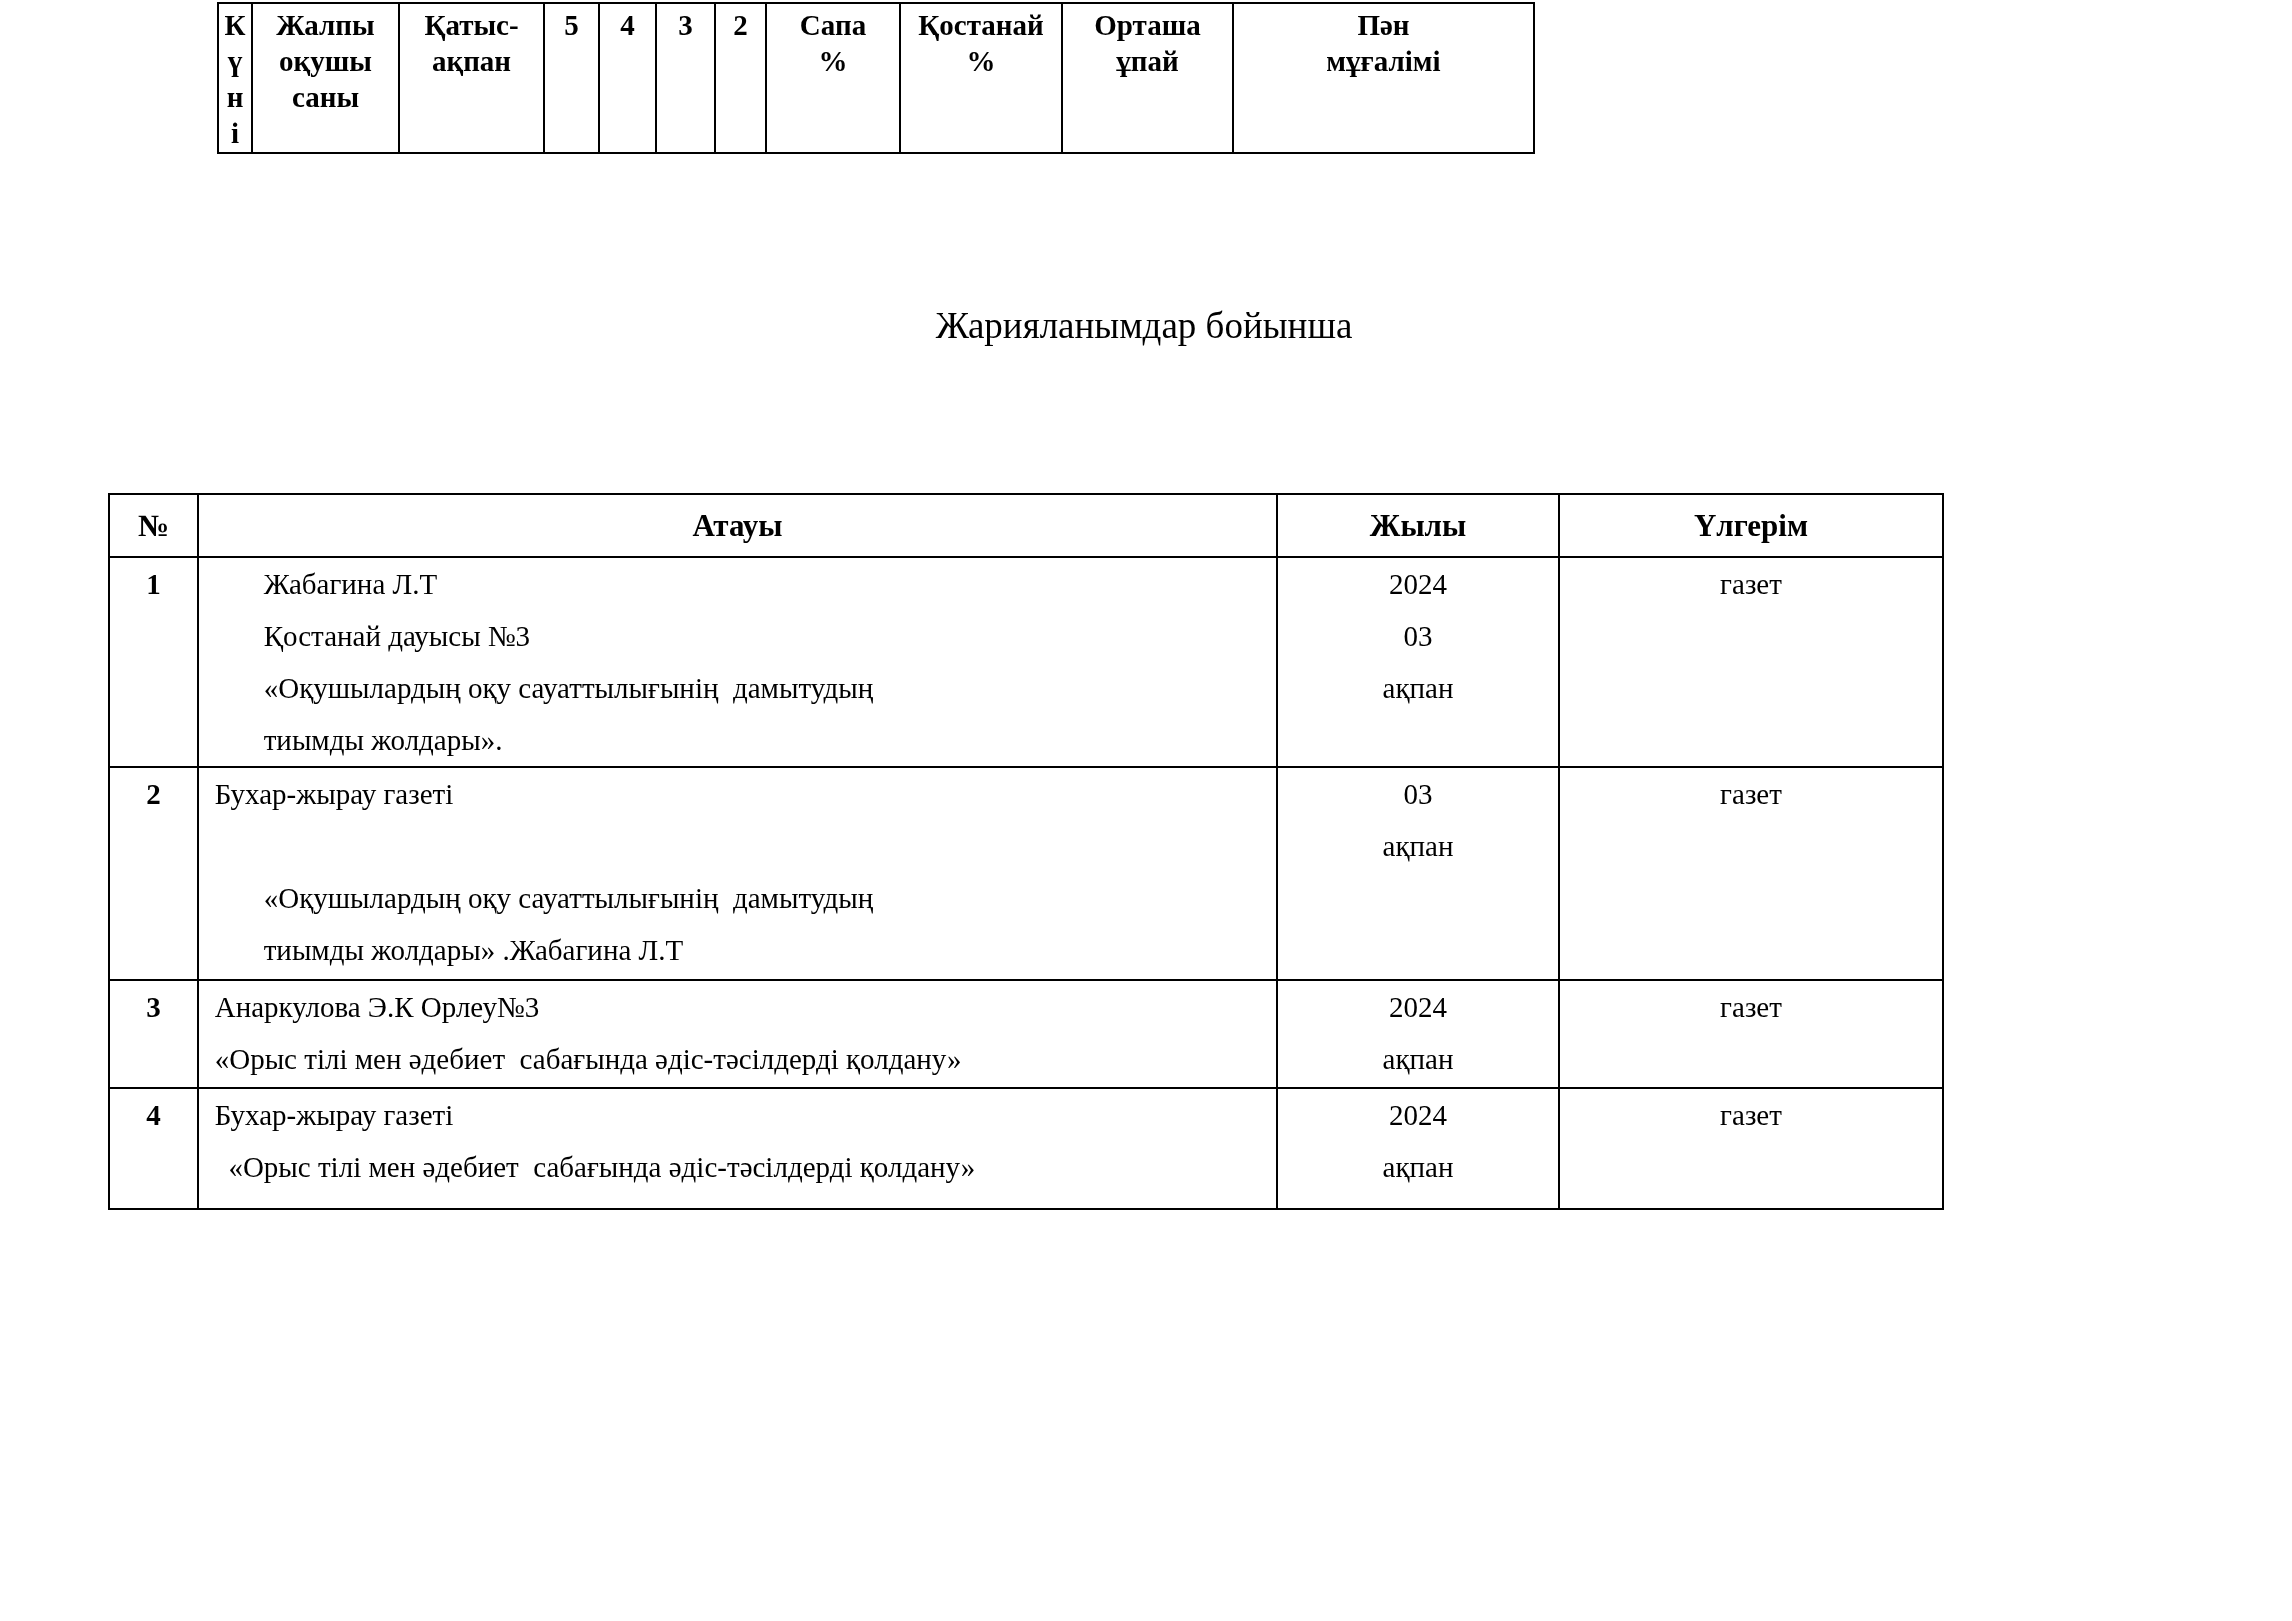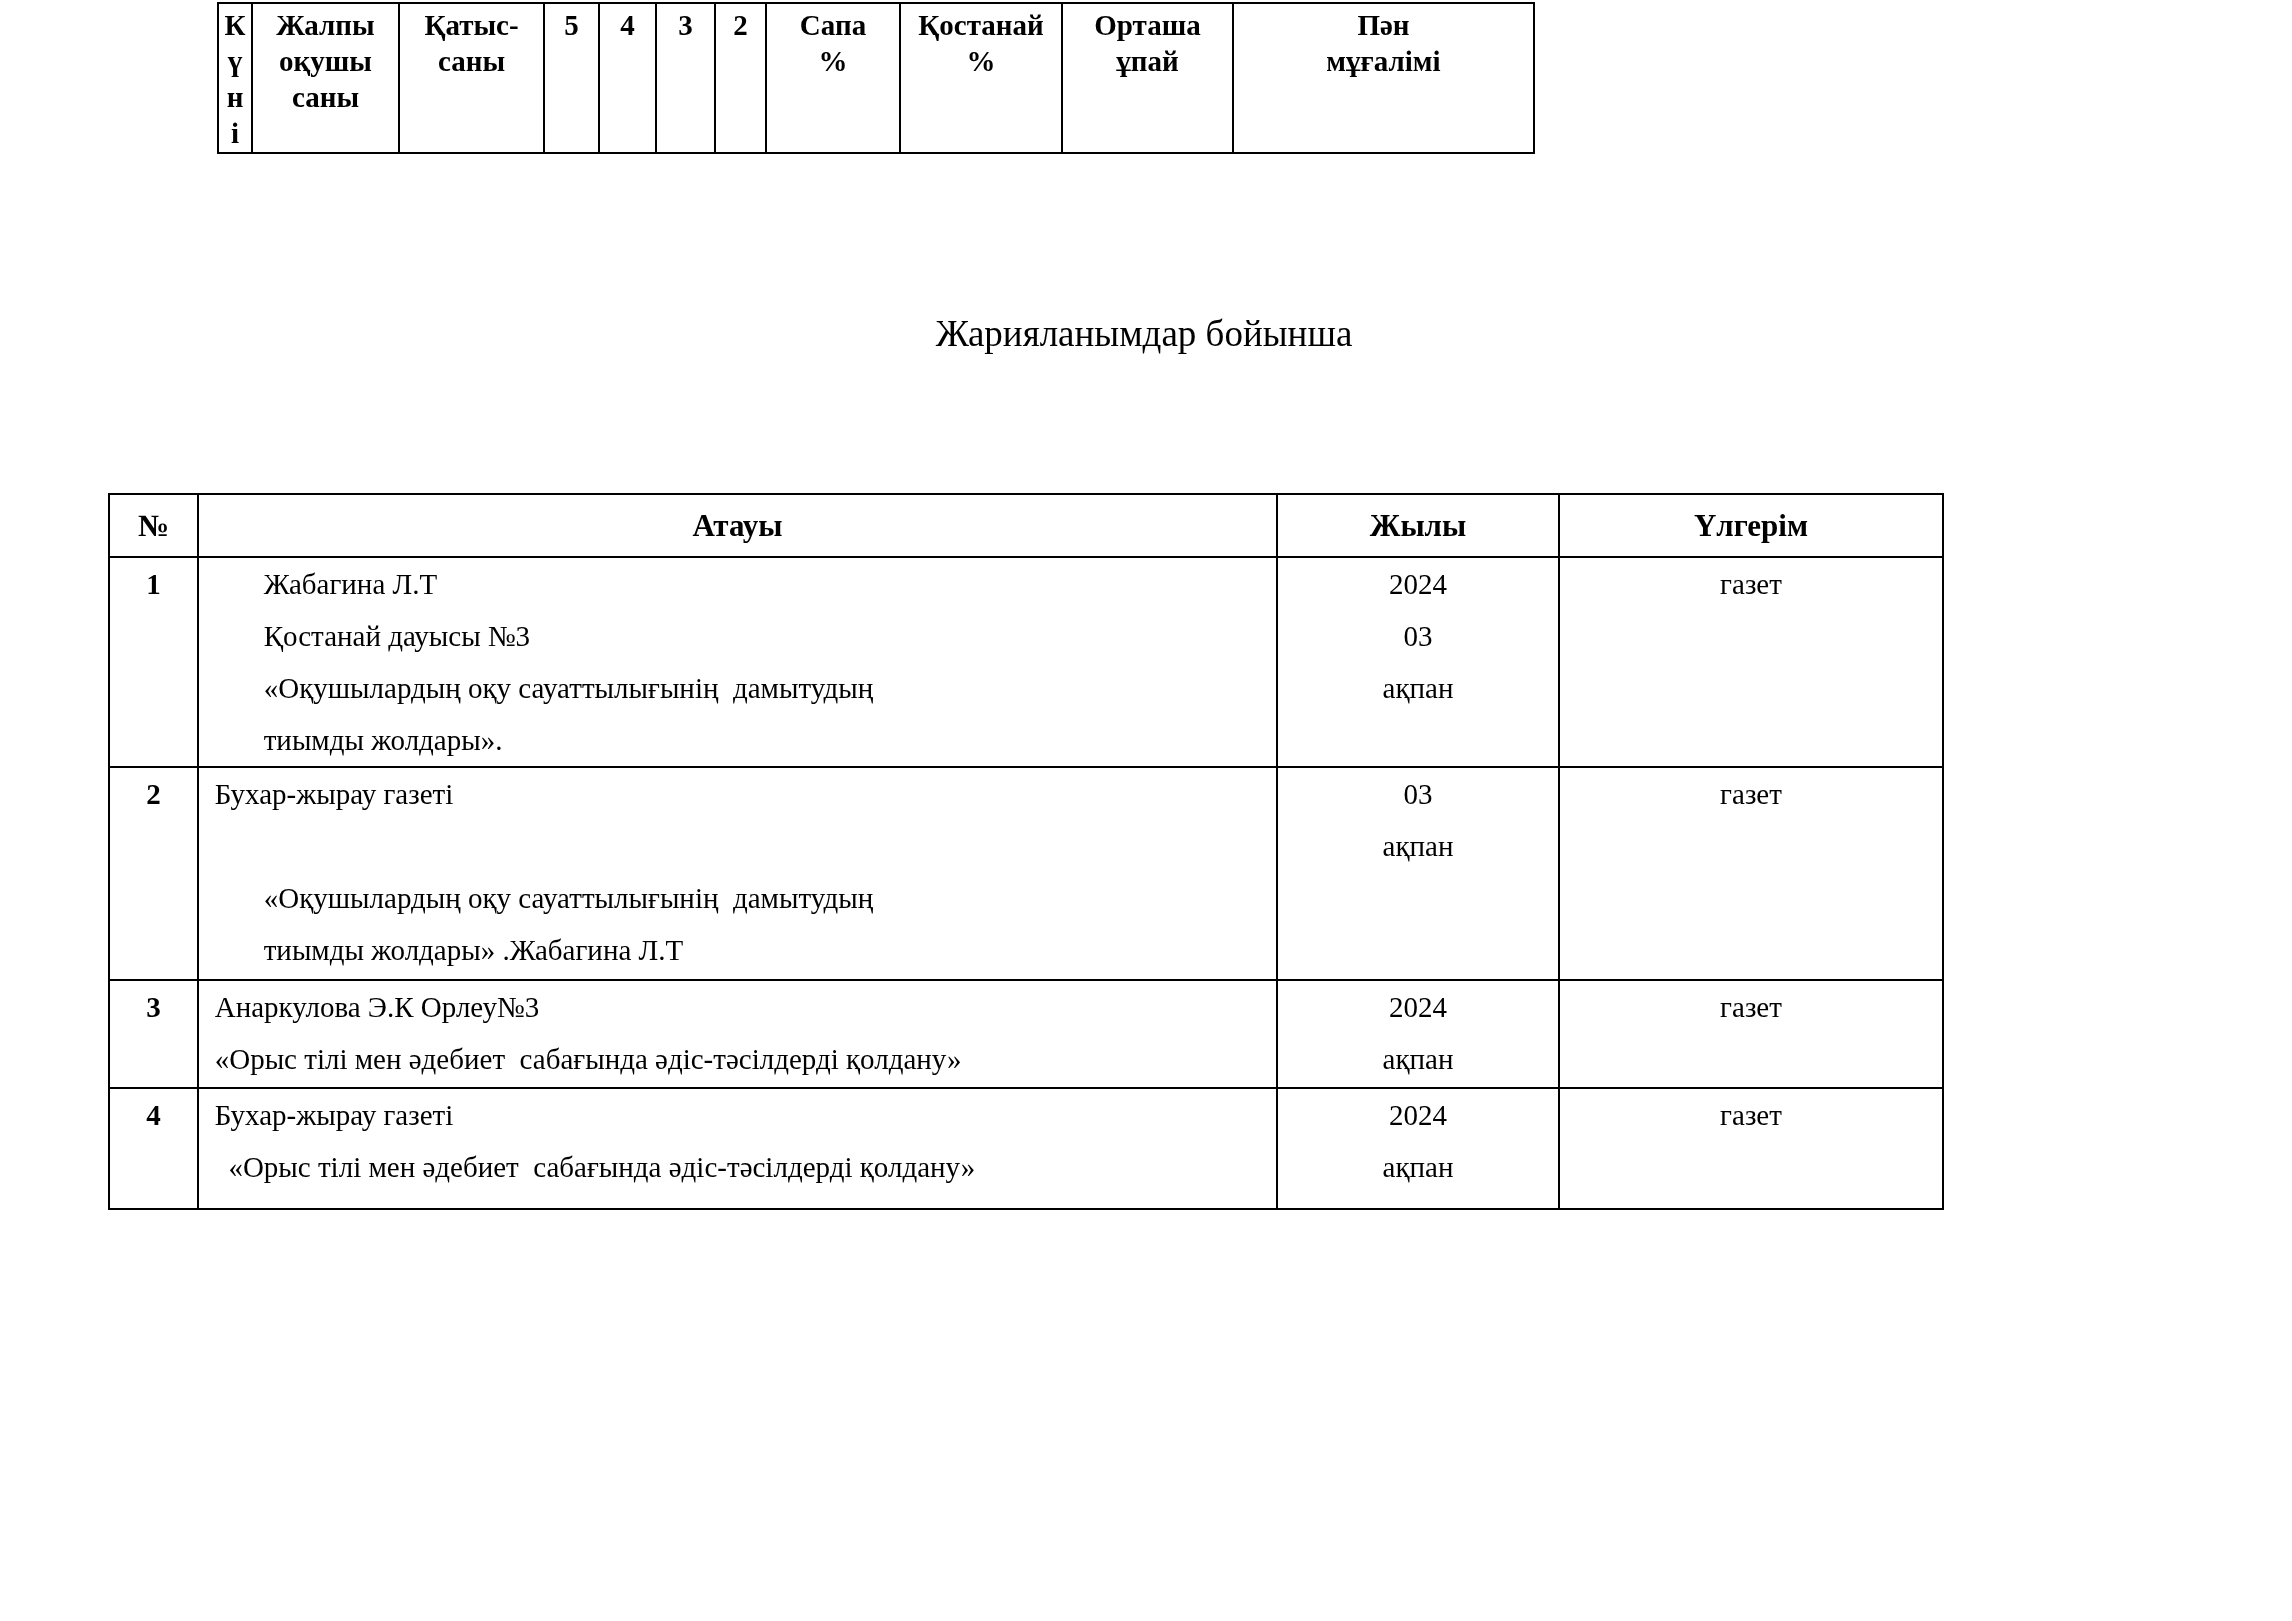--- a/index.html
+++ b/index.html
@@ -34,21 +34,21 @@
     line-height: 36px;
     padding: 2.9px 1px 0 1px;
     white-space: pre-line;
     overflow: hidden;
   }
 
   
   .doc-title {
     position: absolute;
     left: 0;
-    top: 312px;
+    top: 304px;
     width: 2288px;
     text-align: center;
     font-size: 37px;
     font-weight: normal;
   }
 
   
   .main-table {
     position: absolute;
     left: 108px;
@@ -96,21 +96,21 @@
   <tbody>
       <tr>
     <td style="width:30px">К
 ү
 н
 і</td>
     <td style="width:143px">Жалпы
 оқушы
 саны</td>
     <td style="width:141px">Қатыс-
-саны</td>
+ақпан</td>
     <td style="width:51px">5</td>
     <td style="width:53px">4</td>
     <td style="width:55px">3</td>
     <td style="width:47px">2</td>
     <td style="width:130px">Сапа
 %</td>
     <td style="width:158px">Қостанай
 %</td>
     <td style="width:167px">Орташа
 ұпай</td>

